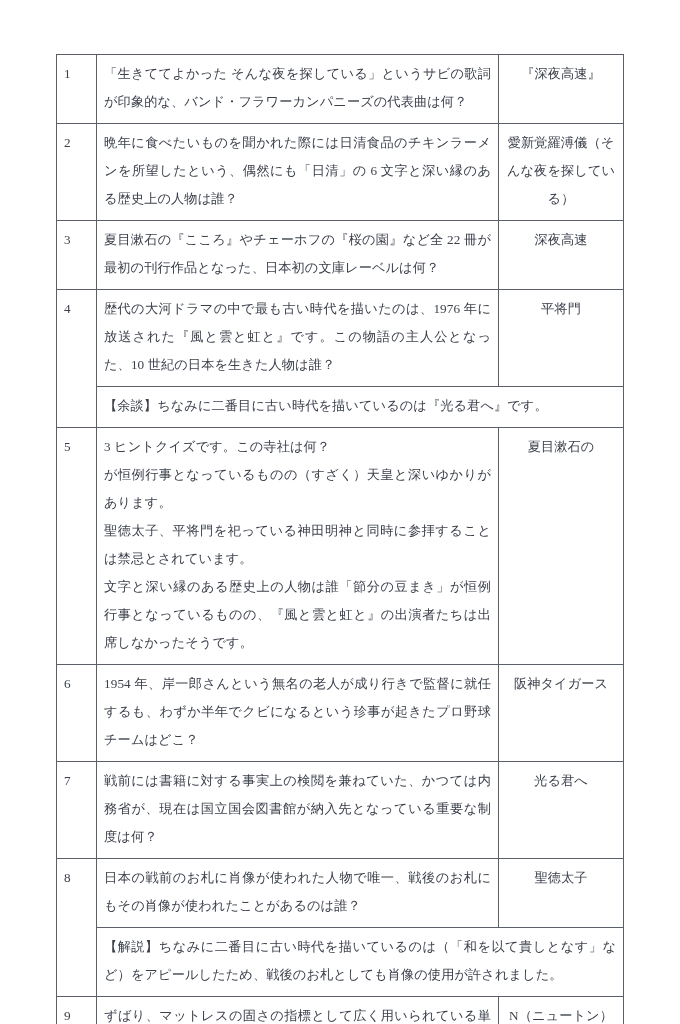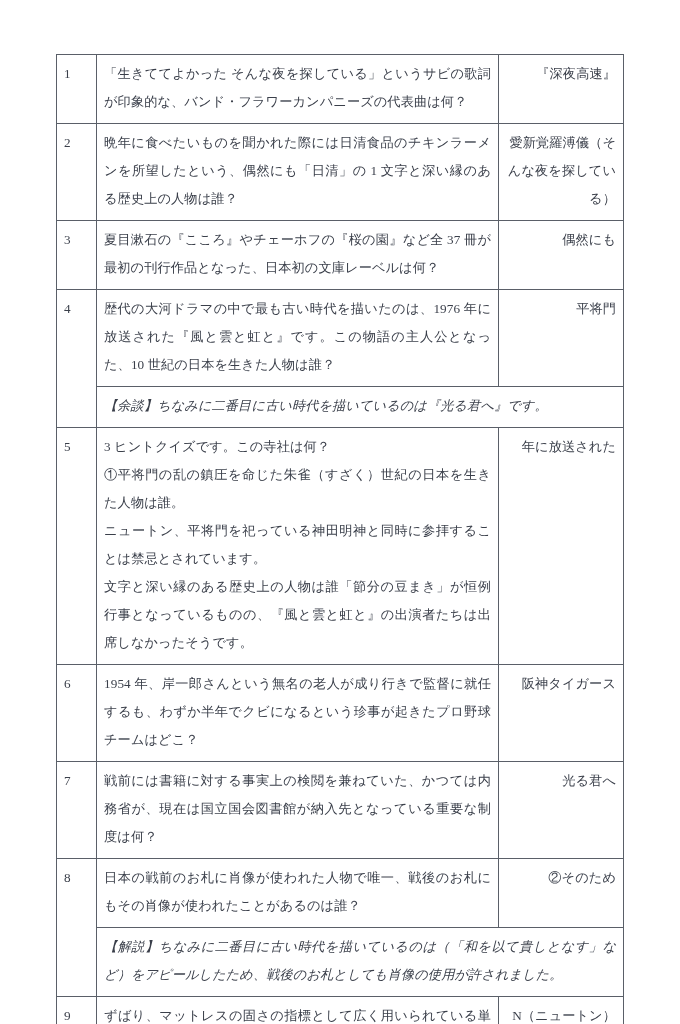--- a/index.html
+++ b/index.html
@@ -46,27 +46,26 @@
   td.num {
     text-align: left;
     padding-left: 8px;
     font-size: 13.2px;
   }
   td.question {
     text-align: justify;
     text-justify: inter-character;
   }
   td.answer {
-    text-align: right;
+    text-align: center;
   }
   td.note {
     text-align: justify;
     text-justify: inter-character;
     padding-left: 12px;
-    font-style: italic;
   }
   .ln { display: block; }
 </style>
 </head>
 <body>
 
 <div id="page">
   <table id="quiz-table">
     <colgroup>
       <col class="c-num">
@@ -77,71 +76,71 @@
         <tr>
           <td class="num">1</td>
           <td class="question">
             <span class="ln">「生きててよかった そんな夜を探している」というサビの歌詞が印象的な、バンド・フラワーカンパニーズの代表曲は何？</span>
           </td>
           <td class="answer">『深夜高速』</td>
         </tr>
         <tr>
           <td class="num">2</td>
           <td class="question">
-            <span class="ln">晩年に食べたいものを聞かれた際には日清食品のチキンラーメンを所望したという、偶然にも「日清」の 1 文字と深い縁のある歴史上の人物は誰？</span>
+            <span class="ln">晩年に食べたいものを聞かれた際には日清食品のチキンラーメンを所望したという、偶然にも「日清」の 6 文字と深い縁のある歴史上の人物は誰？</span>
           </td>
           <td class="answer">愛新覚羅溥儀（そんな夜を探している）</td>
         </tr>
         <tr>
           <td class="num">3</td>
           <td class="question">
-            <span class="ln">夏目漱石の『こころ』やチェーホフの『桜の園』など全 37 冊が最初の刊行作品となった、日本初の文庫レーベルは何？</span>
+            <span class="ln">夏目漱石の『こころ』やチェーホフの『桜の園』など全 22 冊が最初の刊行作品となった、日本初の文庫レーベルは何？</span>
           </td>
-          <td class="answer">偶然にも</td>
+          <td class="answer">深夜高速</td>
         </tr>
         <tr>
           <td class="num" rowspan="2">4</td>
           <td class="question">
             <span class="ln">歴代の大河ドラマの中で最も古い時代を描いたのは、1976 年に放送された『風と雲と虹と』です。この物語の主人公となった、10 世紀の日本を生きた人物は誰？</span>
           </td>
           <td class="answer">平将門</td>
         </tr>
         <tr>
           <td class="note" colspan="2">【余談】ちなみに二番目に古い時代を描いているのは『光る君へ』です。</td>
         </tr>
         <tr>
           <td class="num">5</td>
           <td class="question">
             <span class="ln">3 ヒントクイズです。この寺社は何？</span>
-            <span class="ln">①平将門の乱の鎮圧を命じた朱雀（すざく）世紀の日本を生きた人物は誰。</span>
-            <span class="ln">ニュートン、平将門を祀っている神田明神と同時に参拝することは禁忌とされています。</span>
+            <span class="ln">が恒例行事となっているものの（すざく）天皇と深いゆかりがあります。</span>
+            <span class="ln">聖徳太子、平将門を祀っている神田明神と同時に参拝することは禁忌とされています。</span>
             <span class="ln">文字と深い縁のある歴史上の人物は誰「節分の豆まき」が恒例行事となっているものの、『風と雲と虹と』の出演者たちは出席しなかったそうです。</span>
           </td>
-          <td class="answer">年に放送された</td>
+          <td class="answer">夏目漱石の</td>
         </tr>
         <tr>
           <td class="num">6</td>
           <td class="question">
             <span class="ln">1954 年、岸一郎さんという無名の老人が成り行きで監督に就任するも、わずか半年でクビになるという珍事が起きたプロ野球チームはどこ？</span>
           </td>
           <td class="answer">阪神タイガース</td>
         </tr>
         <tr>
           <td class="num">7</td>
           <td class="question">
             <span class="ln">戦前には書籍に対する事実上の検閲を兼ねていた、かつては内務省が、現在は国立国会図書館が納入先となっている重要な制度は何？</span>
           </td>
           <td class="answer">光る君へ</td>
         </tr>
         <tr>
           <td class="num" rowspan="2">8</td>
           <td class="question">
             <span class="ln">日本の戦前のお札に肖像が使われた人物で唯一、戦後のお札にもその肖像が使われたことがあるのは誰？</span>
           </td>
-          <td class="answer">②そのため</td>
+          <td class="answer">聖徳太子</td>
         </tr>
         <tr>
           <td class="note" colspan="2">【解説】ちなみに二番目に古い時代を描いているのは（「和を以て貴しとなす」など）をアピールしたため、戦後のお札としても肖像の使用が許されました。</td>
         </tr>
         <tr>
           <td class="num">9</td>
           <td class="question">
             <span class="ln">ずばり、マットレスの固さの指標として広く用いられている単位は何？</span>
           </td>
           <td class="answer">N（ニュートン）</td>

